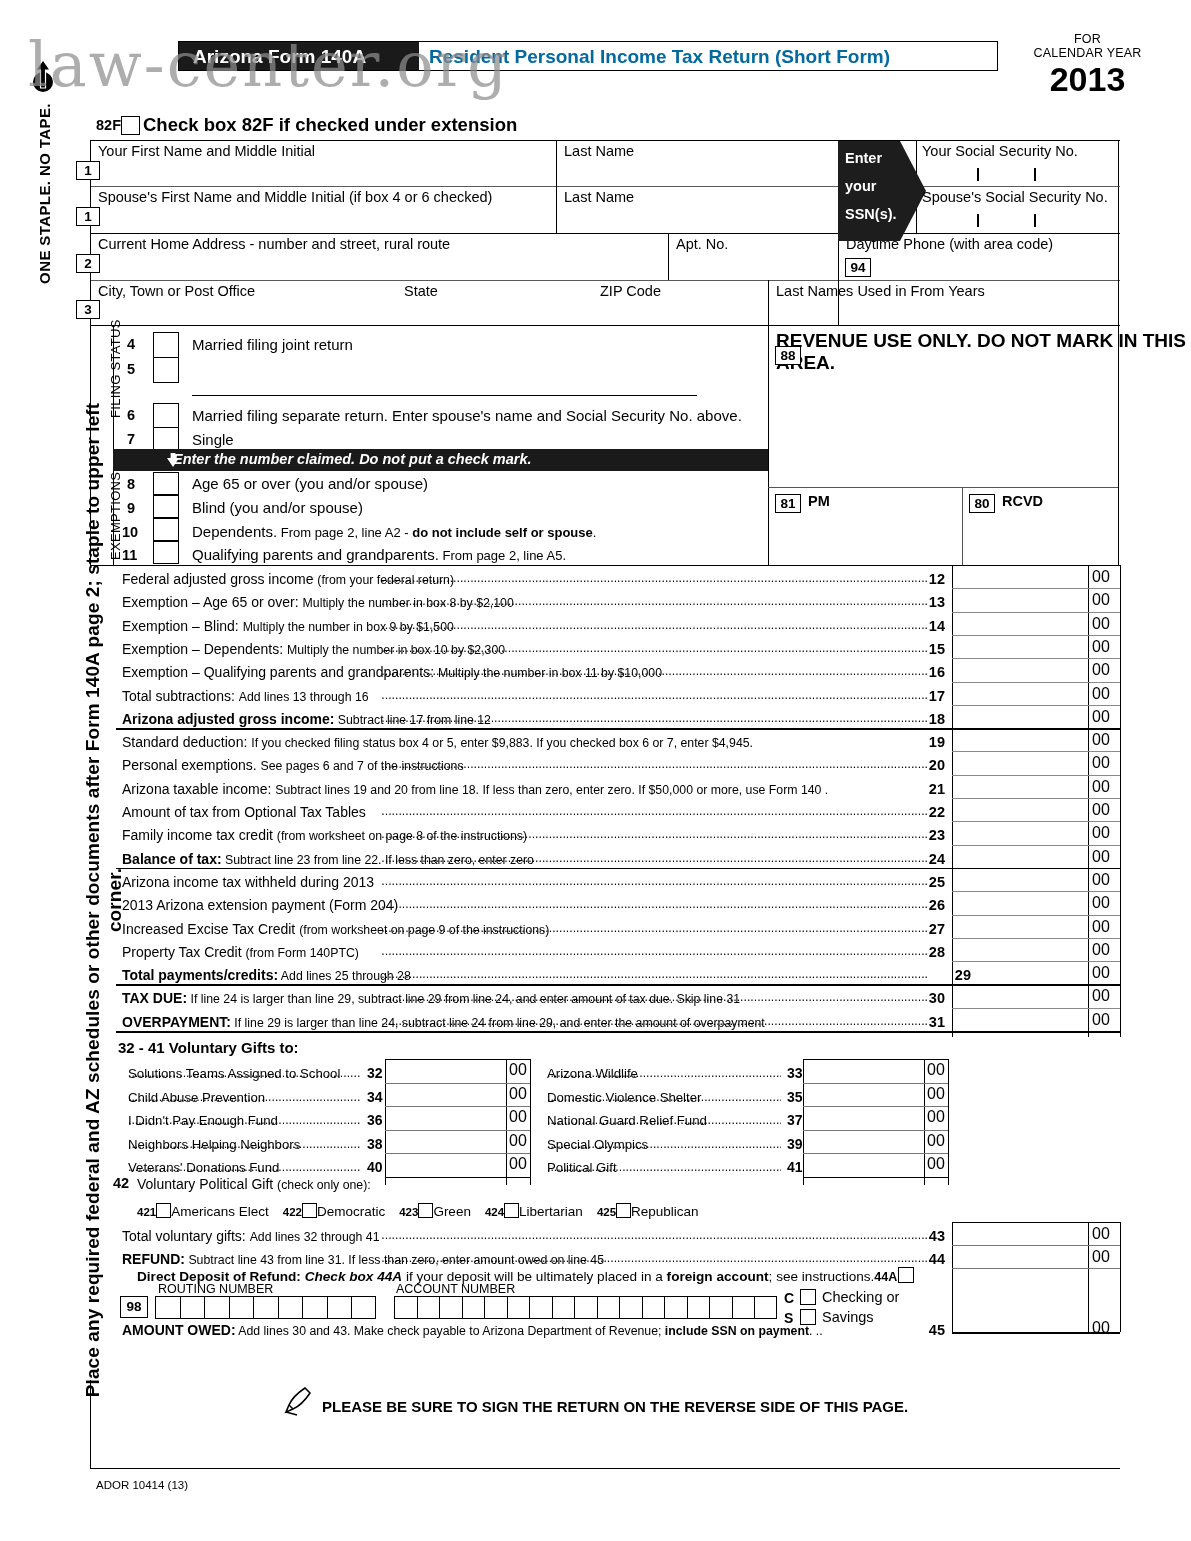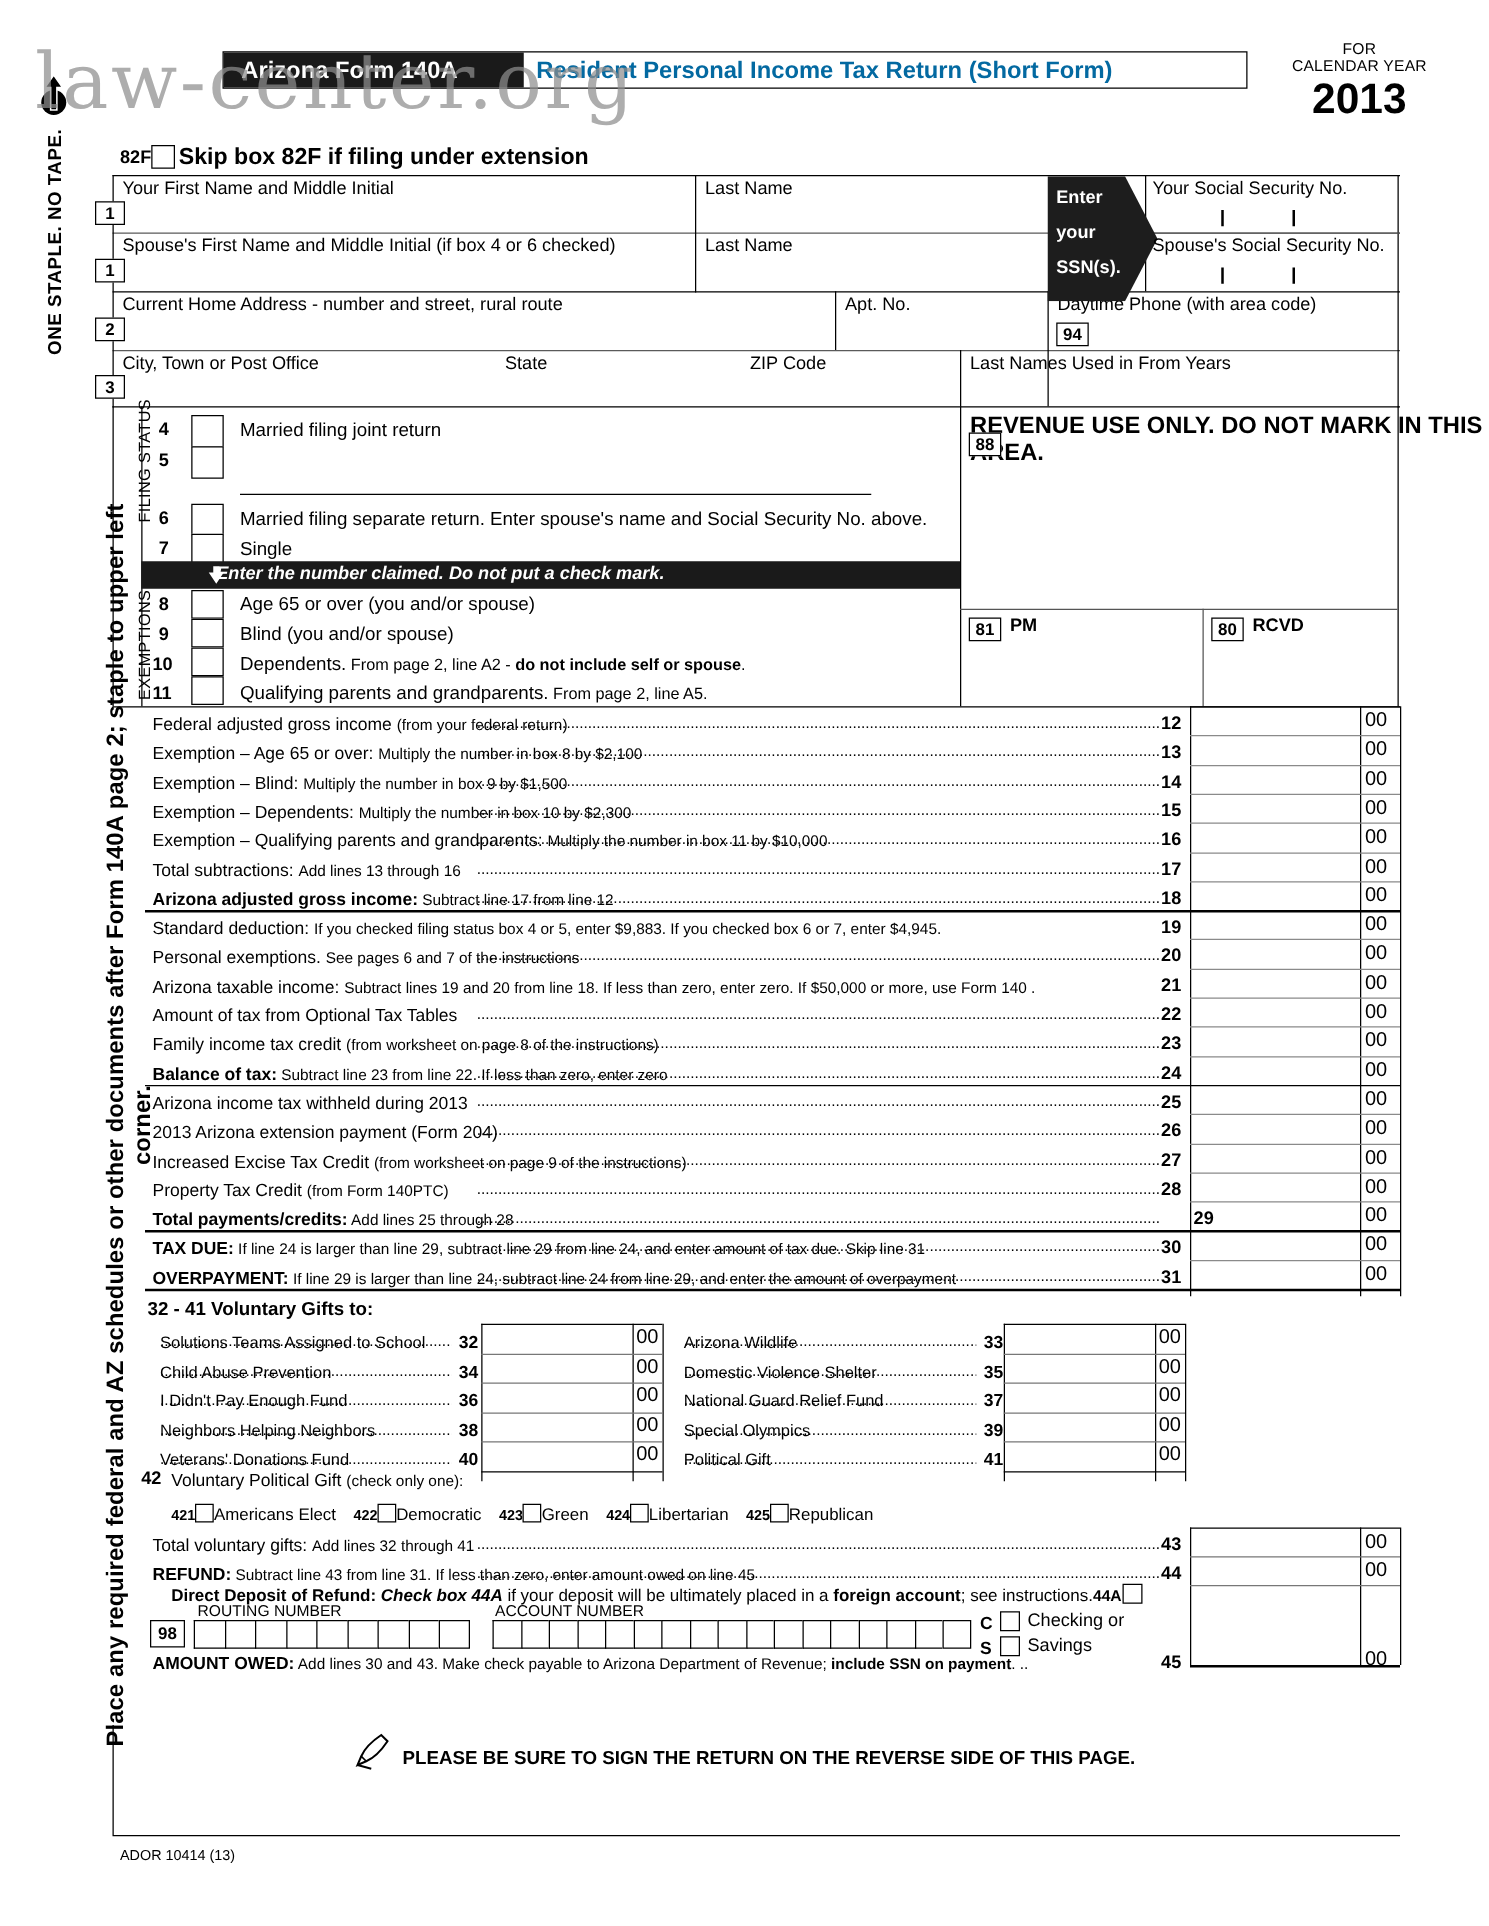--- a/index.html
+++ b/index.html
@@ -180,21 +180,21 @@
   </div>
 
 
   <div class="foryear">
     <div class="l1">FOR</div>
     <div class="l2">CALENDAR YEAR</div>
     <div class="yr">2013</div>
   </div>
 
   <div class="ext-row">
-    <span class="ext-num">82F</span><span class="cbox"></span><span class="ext-label">Skip box 82F if filing under extension</span>
+    <span class="ext-num">82F</span><span class="cbox"></span><span class="ext-label">Check box 82F if checked under extension</span>
   </div>
 
   <div class="ln hline" style="left:90px;top:140px;width:1030px;"></div>
   <div class="ln hline" style="left:90px;top:186px;width:1030px;height:1px;background:#5a5a5a;"></div>
   <div class="ln hline" style="left:90px;top:233px;width:1030px;"></div>
   <div class="ln hline" style="left:90px;top:280px;width:1030px;height:1px;background:#5a5a5a;"></div>
   <div class="ln hline" style="left:90px;top:325px;width:1030px;"></div>
   <div class="ln vline" style="left:90px;top:140px;height:186px;"></div>
   <div class="ln vline" style="left:1118px;top:140px;height:186px;"></div>
   <div class="ln vline" style="left:556px;top:140px;height:94px;"></div>

